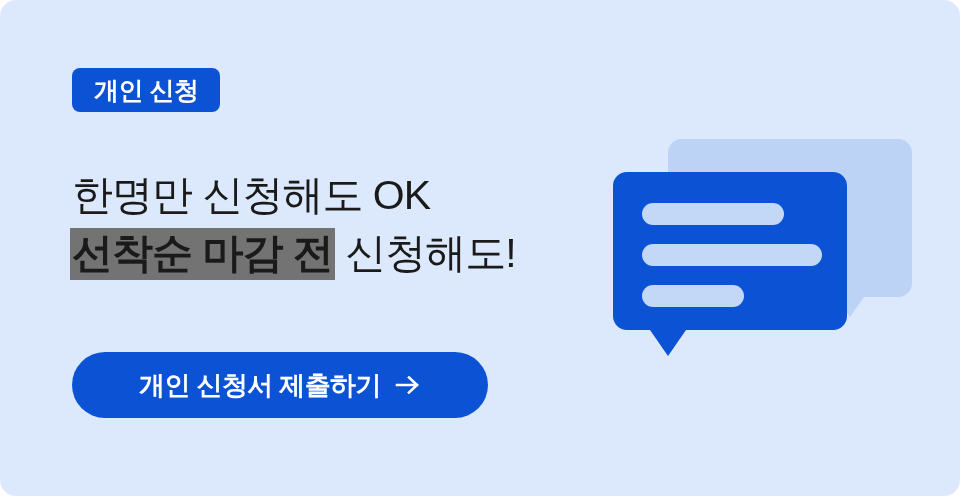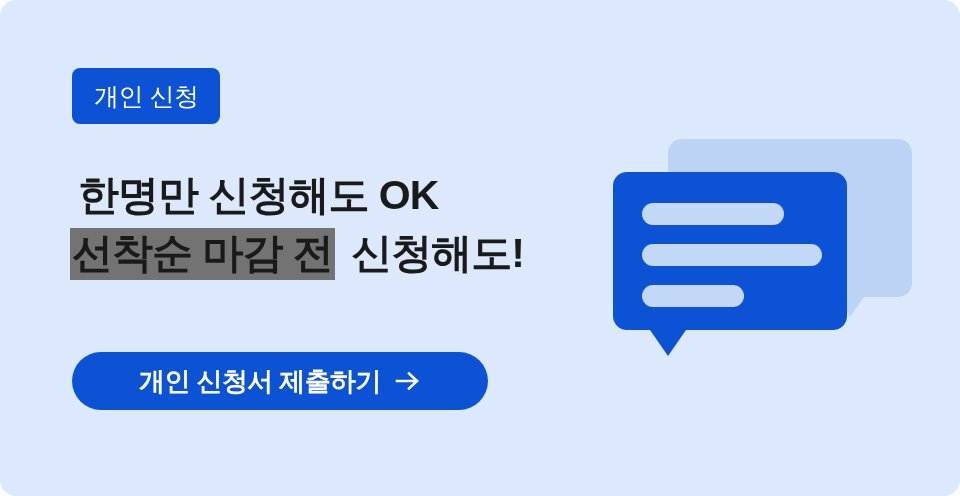--- a/index.html
+++ b/index.html
@@ -30,30 +30,30 @@
     left: 72px;
     top: 0;
     width: 520px;
     height: 100%;
   }
 
   .badge {
     position: absolute;
     left: 0;
     top: 68px;
-    height: 56px;
+    height: 44px;
     padding: 0 22px;
     display: flex;
     align-items: center;
     justify-content: center;
     background: #0b52d4;
     color: #ffffff;
     border-radius: 8px;
     font-size: 25px;
-    font-weight: normal;
+    font-weight: bold;
     letter-spacing: -0.5px;
     line-height: 1;
     white-space: nowrap;
   }
 
   .headline {
     position: absolute;
     left: 0;
     top: 166px;
     width: 520px;
@@ -61,36 +61,35 @@
     font-size: 41px;
     line-height: 58px;
     letter-spacing: -1px;
     white-space: nowrap;
   }
   .headline-line {
     display: block;
     height: 58px;
   }
   .hl-regular {
-    font-weight: bold;
-    margin-left: 6px;
+    font-weight: normal;
   }
   .hl-highlight {
     font-weight: bold;
     background: #737373;
     padding: 2px 2px 4px 2px;
     margin-left: -2px;
     box-decoration-break: clone;
   }
 
   .cta-button {
     position: absolute;
     left: 0;
     top: 352px;
-    height: 58px;
+    height: 66px;
     width: 416px;
     box-sizing: border-box;
     display: flex;
     align-items: center;
     justify-content: center;
     gap: 14px;
     background: #0b52d4;
     border: none;
     border-radius: 33px;
     color: #ffffff;

